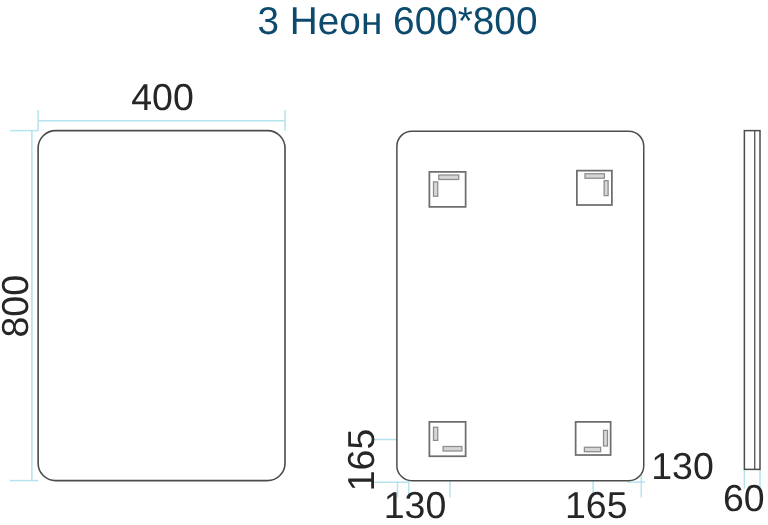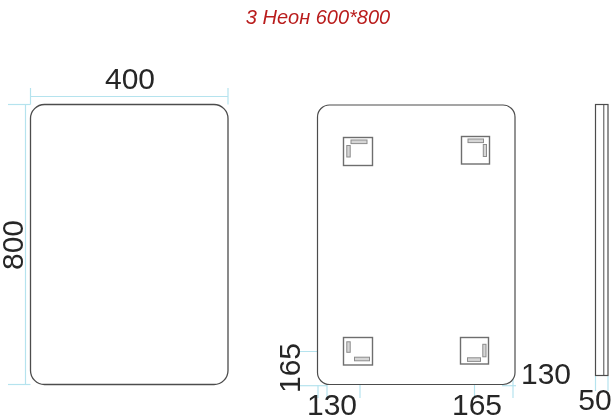--- a/index.html
+++ b/index.html
@@ -18,25 +18,24 @@
     line-height:1;
     white-space:nowrap;
     transform:translate(-50%,-50%);
     letter-spacing:0px;
   }
   .lbl.rot{transform:translate(-50%,-50%) rotate(-90deg);}
   .title{
     position:absolute;
     left:318px;top:17px;
     transform:translate(-50%,-50%);
-    color:#b91c1c;
-    font-size:20px;
+    color:#0c4a6e;
+    font-size:31px;
     line-height:1;
     white-space:nowrap;
-    font-style:italic;
   }
 </style>
 </head>
 <body>
 
 <div id="stage">
 
   <svg id="drawing" width="614" height="420" viewBox="0 0 614 420">
 
     <g>
@@ -115,15 +114,15 @@
   <div class="lbl rot" style="left:13px;top:245px;">800</div>
 
   <div class="lbl rot" style="left:290px;top:368px;">165</div>
 
   <div class="lbl" style="left:332px;top:405px;">130</div>
 
   <div class="lbl" style="left:477px;top:405px;">165</div>
 
   <div class="lbl" style="left:546px;top:374px;">130</div>
 
-  <div class="lbl" style="left:595px;top:400px;">50</div>
+  <div class="lbl" style="left:595px;top:400px;">60</div>
 
 </div>
 
 </body></html>

